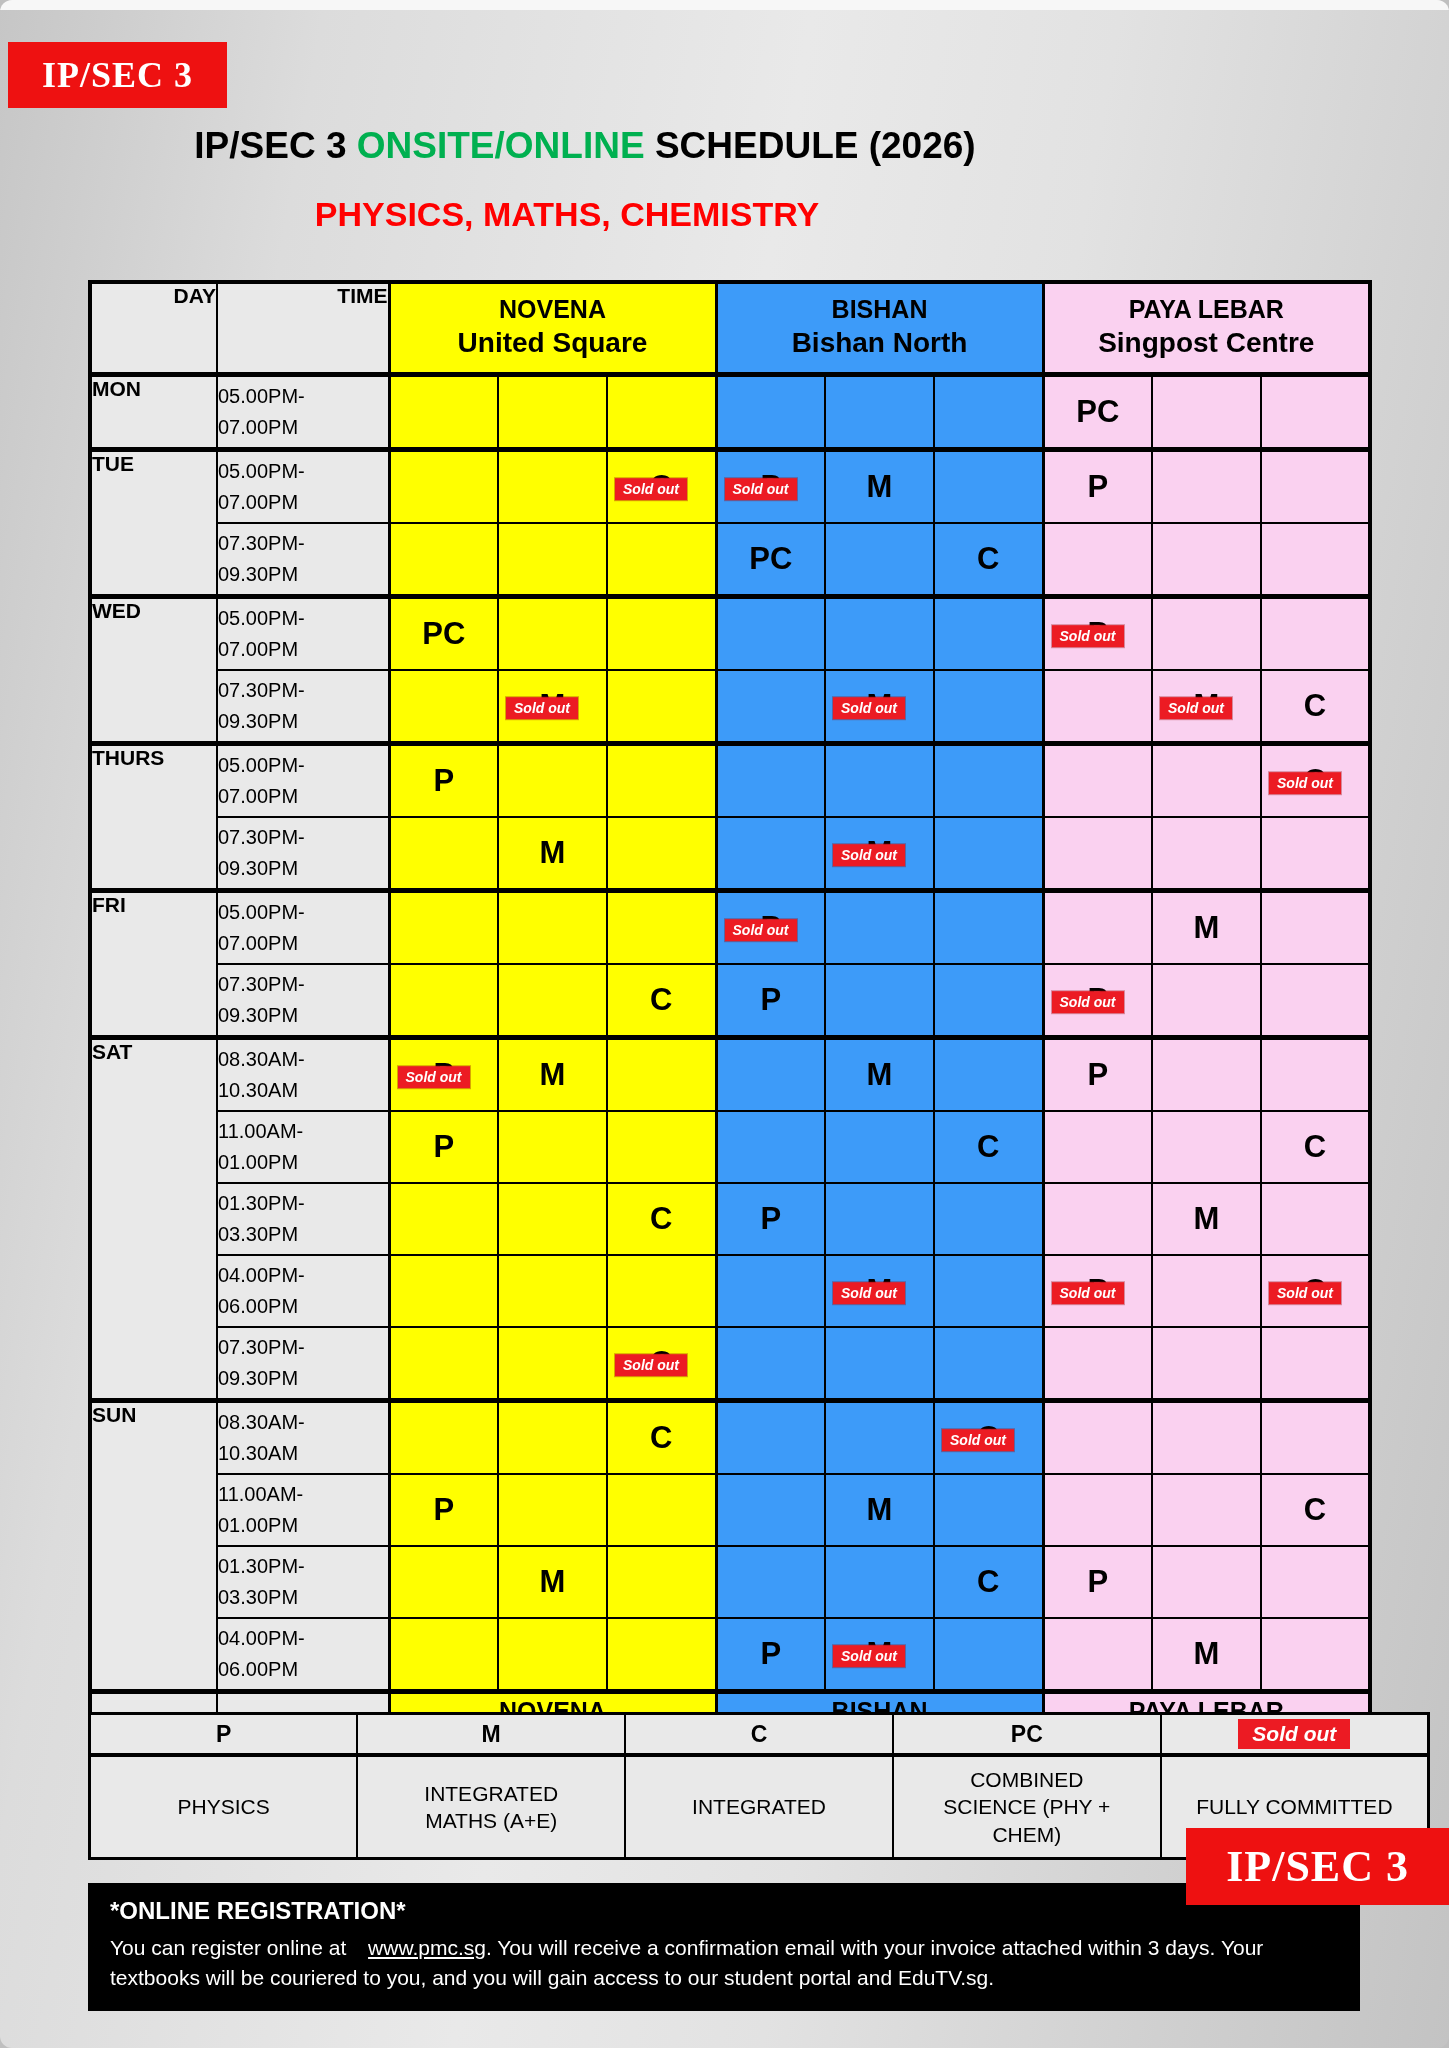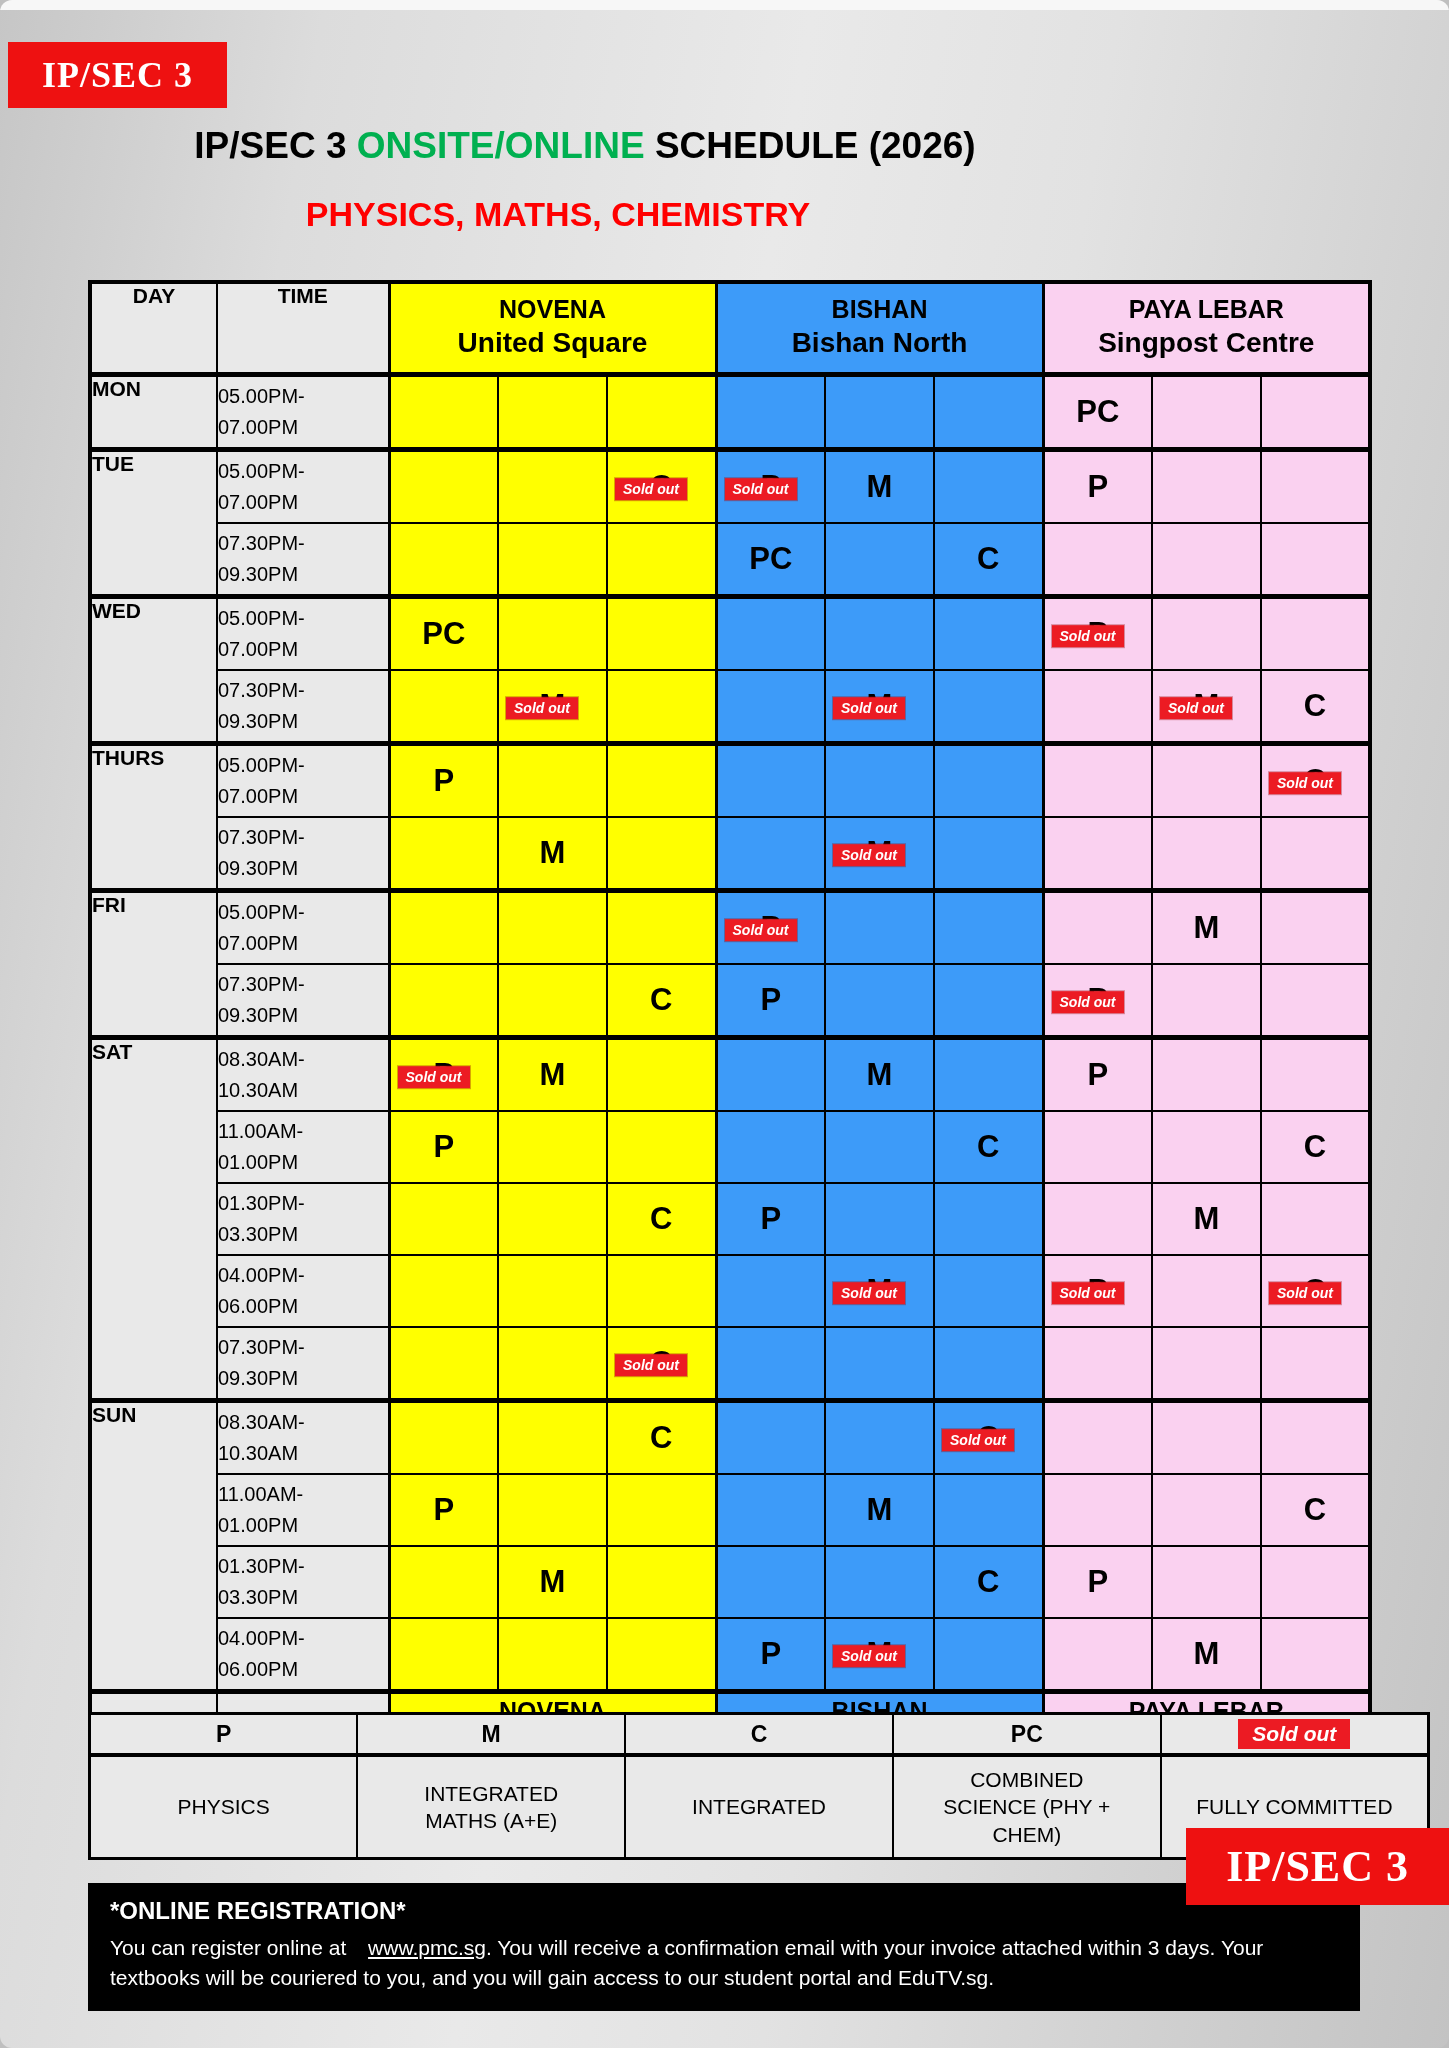--- a/index.html
+++ b/index.html
@@ -11,27 +11,27 @@
   }
   .top-strip{position:absolute;top:0;left:0;right:0;height:10px;background:#f7f7f7;}
   .badge{
     background:var(--badge-red);color:#fff;font-family:"Liberation Serif",serif;font-weight:bold;
     display:inline-block;letter-spacing:1px;
   }
   .badge-top{position:absolute;left:8px;top:42px;font-size:36px;padding:12px 34px;}
   .badge-bottom{position:absolute;right:0;top:1828px;font-size:44px;padding:13px 40px;z-index:3;}
   .title-wrap{position:absolute;top:125px;left:0;width:1170px;text-align:center;font-size:37px;font-weight:bold;white-space:nowrap;}
   .title-green{color:var(--title-green);}
-  .subtitle-wrap{position:absolute;top:195px;left:3px;width:1110px;text-align:center;font-size:34px;font-weight:bold;color:var(--subtitle-red);}
+  .subtitle-wrap{position:absolute;top:195px;left:12px;width:1110px;text-align:center;font-size:34px;font-weight:bold;color:var(--subtitle-red);}
   
   table.sched{position:absolute;left:88px;top:280px;width:1280px;border-collapse:collapse;table-layout:fixed;border:4px solid #000;}
   table.sched td,table.sched th{border:2px solid #000;padding:0;overflow:hidden;}
   table.sched th{height:88px;}
   table.sched td{height:70px;}
-  .hdr-left{background:var(--gray-cell);vertical-align:top;text-align:center;font-size:21px;font-weight:bold;padding:8px 0 0 12px;border-bottom-width:5px!important;}
+  .hdr-left{background:var(--gray-cell);vertical-align:top;text-align:right;font-size:21px;font-weight:bold;padding:8px 0 0 12px;border-bottom-width:5px!important;}
   .loc-hdr{border-bottom-width:5px!important;text-align:center;vertical-align:middle;}
   .loc-name{font-size:25px;font-weight:bold;line-height:1.25;}
   .loc-venue{font-size:28px;line-height:1.3;}
   .day-cell{background:var(--gray-cell);vertical-align:top;text-align:left;font-size:21px;font-weight:bold;padding:8px 0 0 12px;}
   .time-cell{background:var(--gray-cell);vertical-align:middle;text-align:left;font-size:20px;line-height:1.55;padding-left:12px;}
   .sec-novena{background:var(--novena);}
   .sec-bishan{background:var(--bishan);}
   .sec-paya_lebar{background:var(--paya);}
   .colstart{border-left-width:3px!important;}
   tr.grp td{border-top-width:5px!important;}

